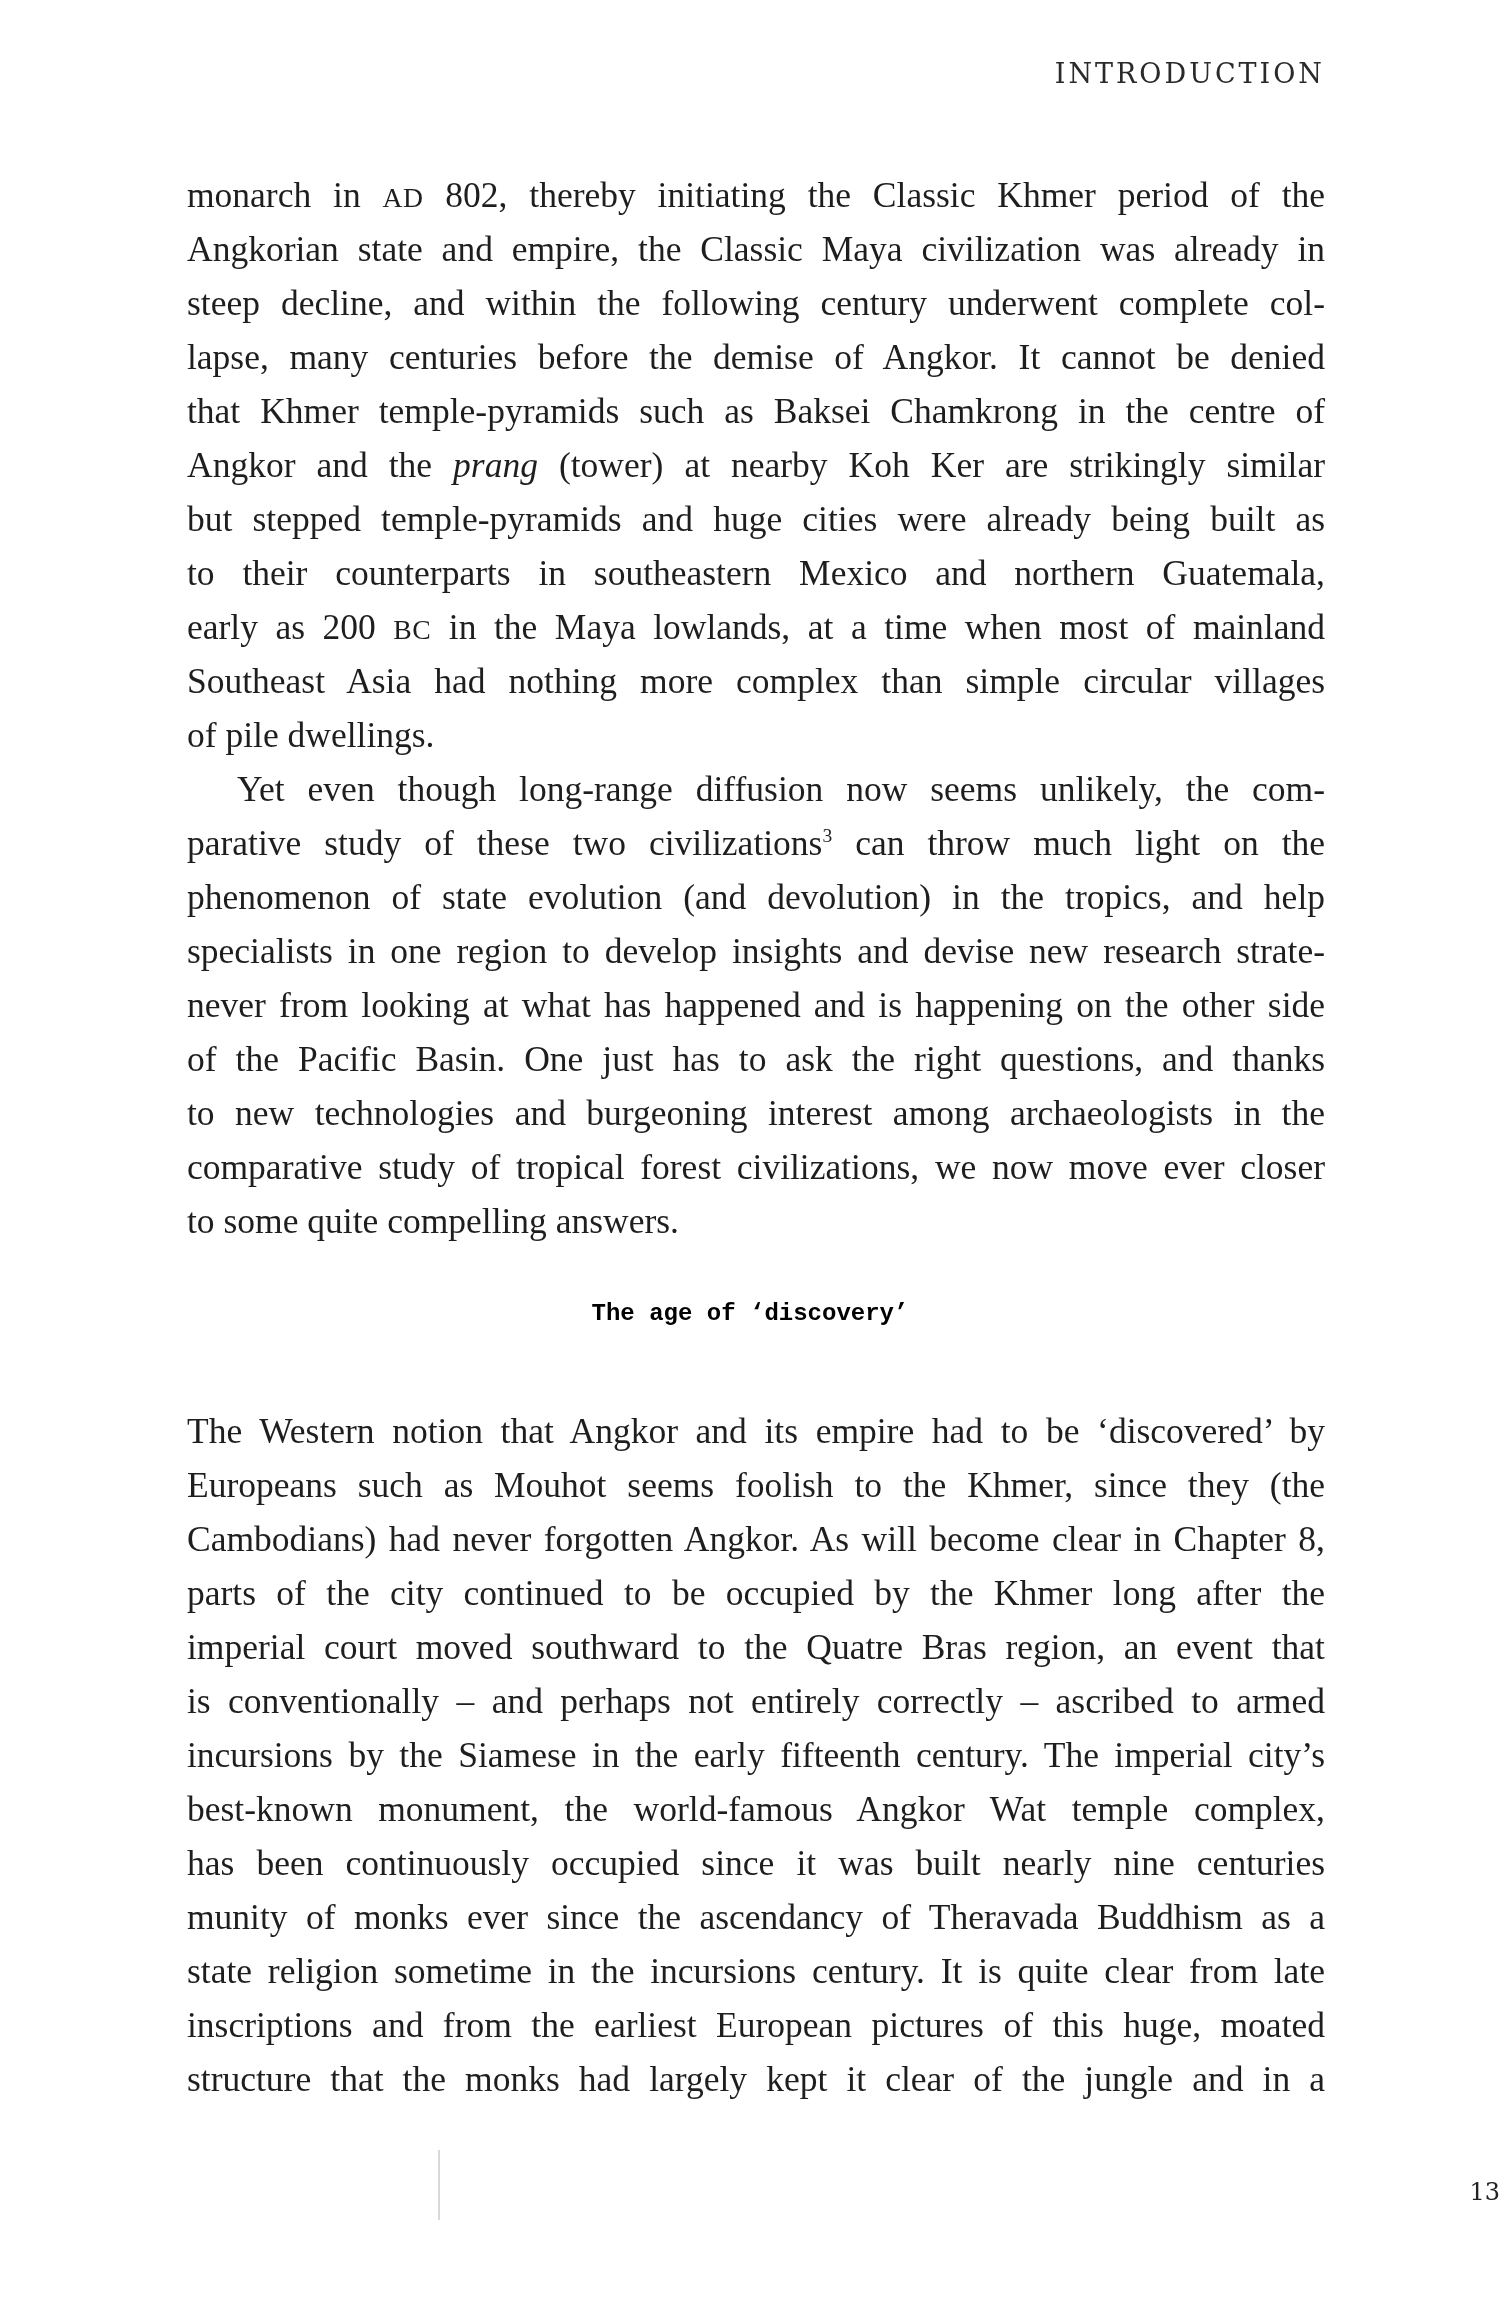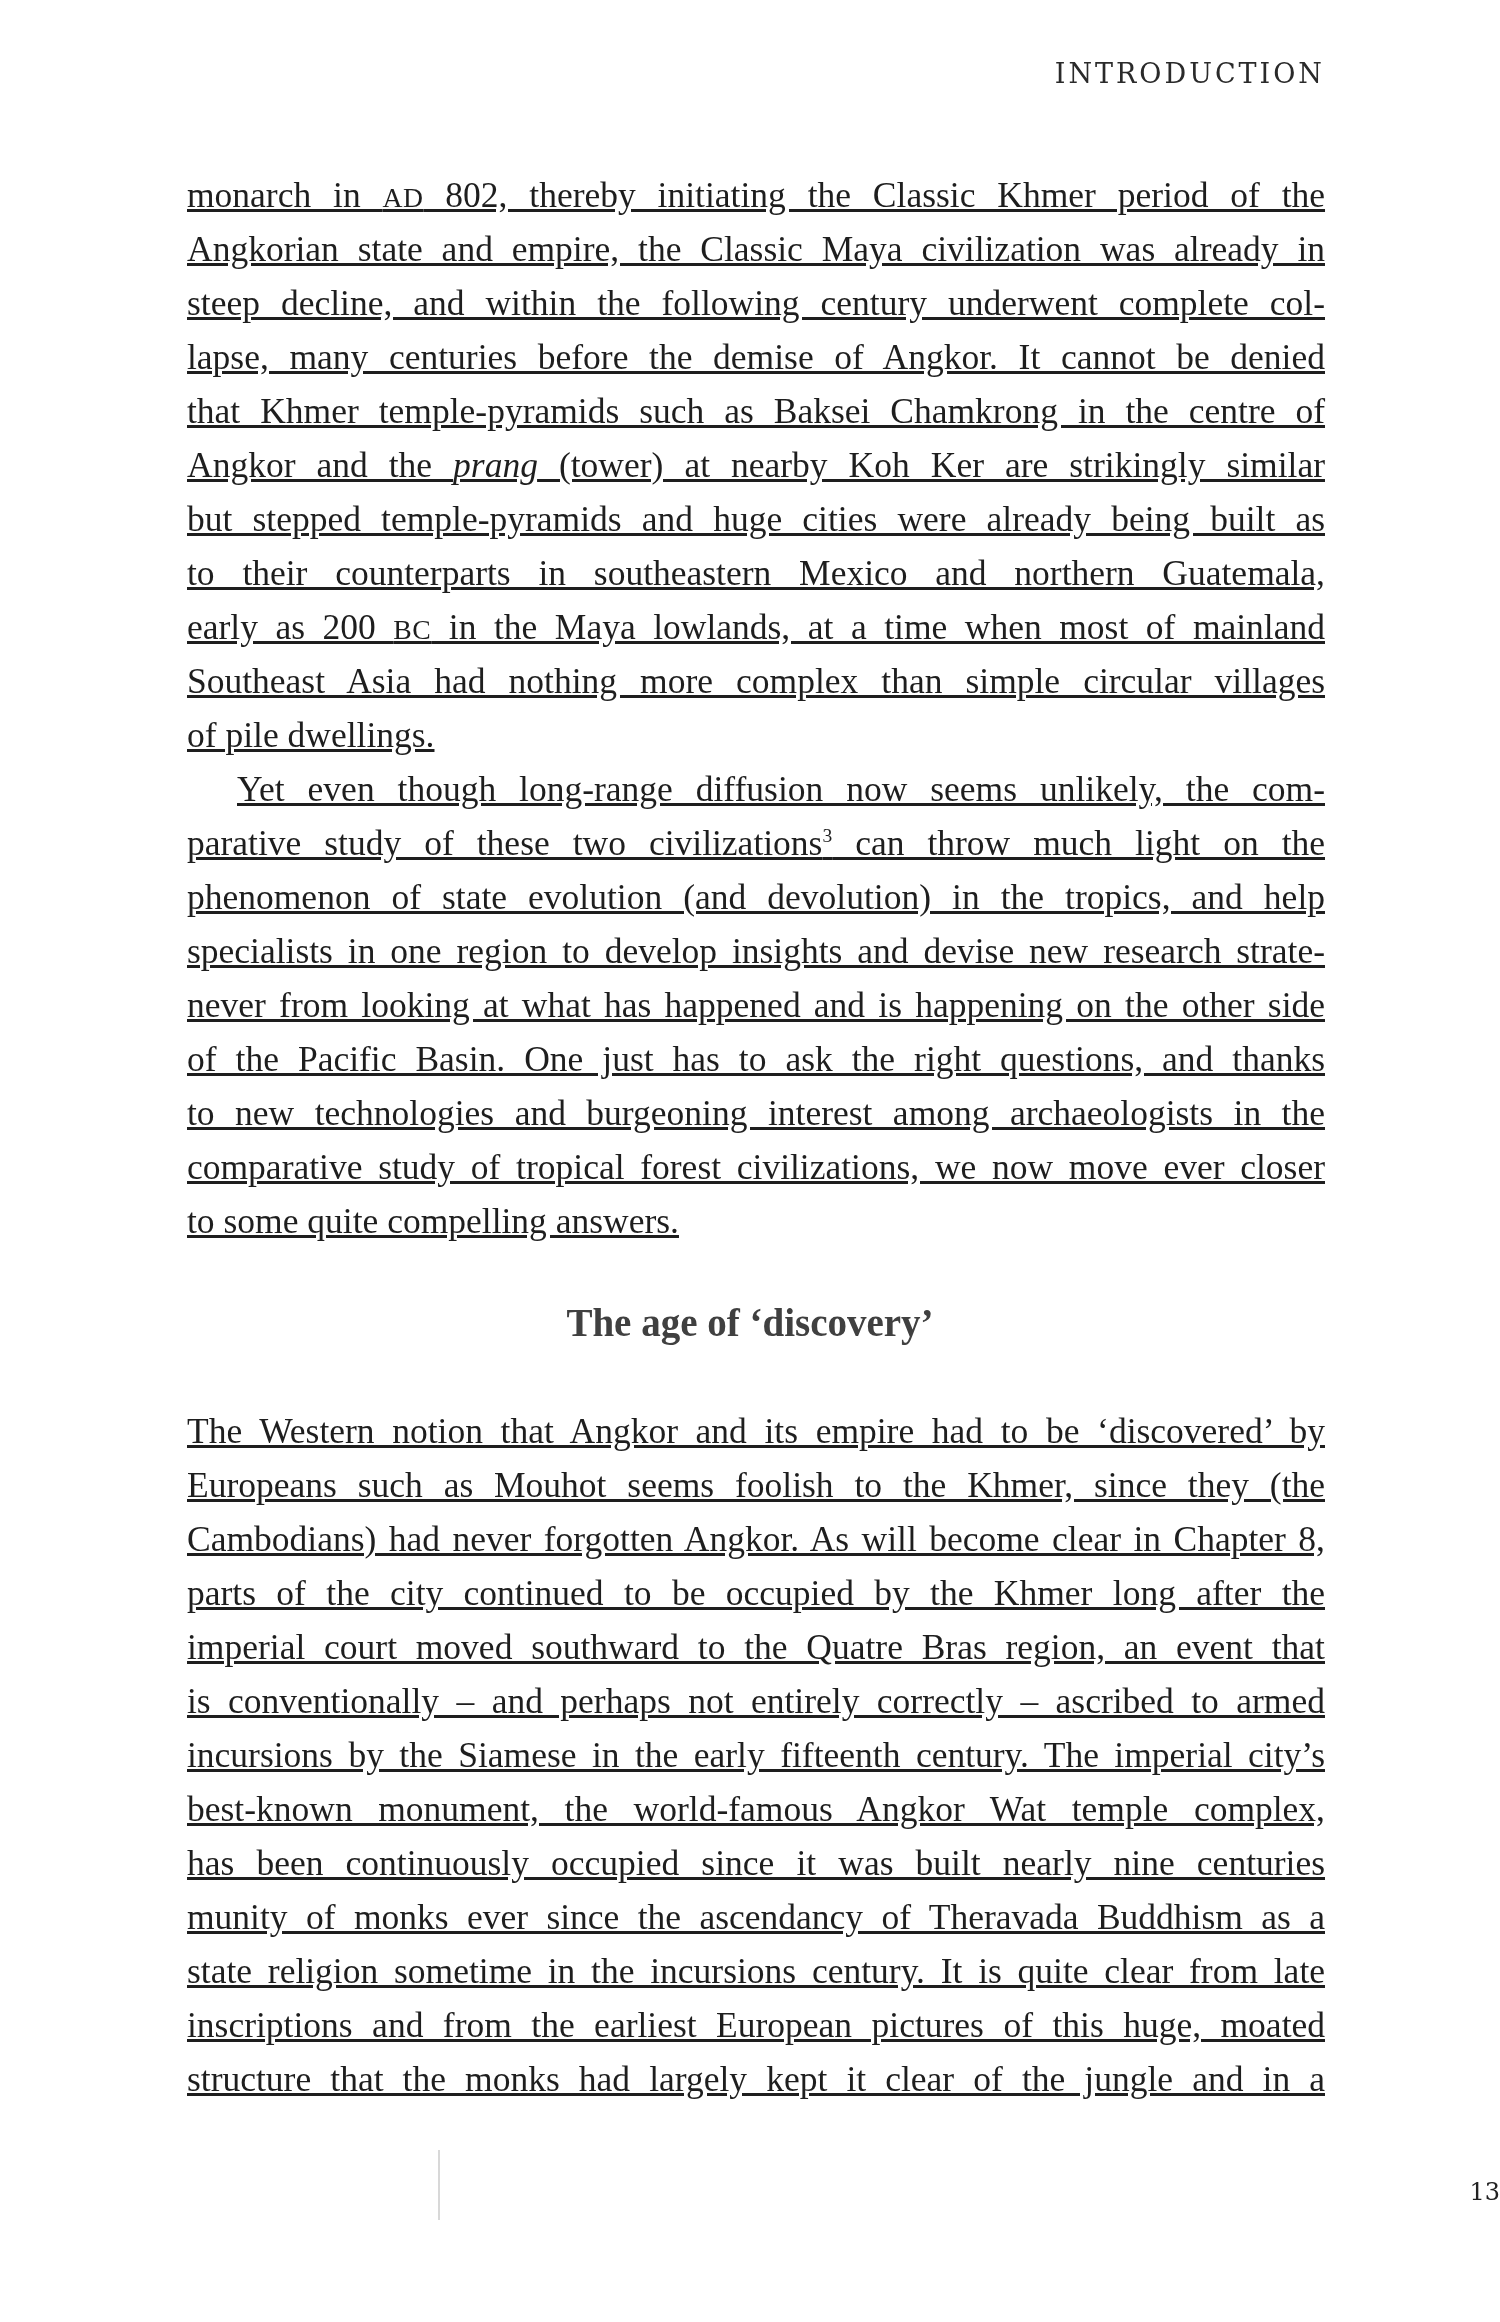--- a/index.html
+++ b/index.html
@@ -30,21 +30,20 @@
       left: 187px;
       width: 1138px;
     }
     .para {
       margin: 0;
       font-size: 35.5px;
       line-height: 54px;
       text-align: justify;
       text-align-last: left;
       hyphens: manual;
-      text-decoration: underline;
     }
     .line {
       display: block;
       text-align: justify;
       text-align-last: justify;
       white-space: nowrap;
       height: 54px;
       overflow: visible;
     }
     .line.last {
@@ -58,24 +57,24 @@
       font-size: 0.55em;
       vertical-align: super;
       line-height: 0;
     }
     .section-heading {
       position: absolute;
       top: 1300px;
       left: 0;
       width: 1500px;
       text-align: center;
-      font-family: Liberation Serif, serif;
+      font-family: Liberation Mono, monospace;
       font-weight: bold;
-      font-size: 39px;
-      color: #404040;
+      font-size: 24px;
+      color: #000000;
       margin: 0;
     }
     .page-number {
       position: absolute;
       top: 2178px;
       left: 0;
       width: 1500px;
       text-align: right;
       font-family: "DejaVu Serif", serif;
       font-size: 24px;

